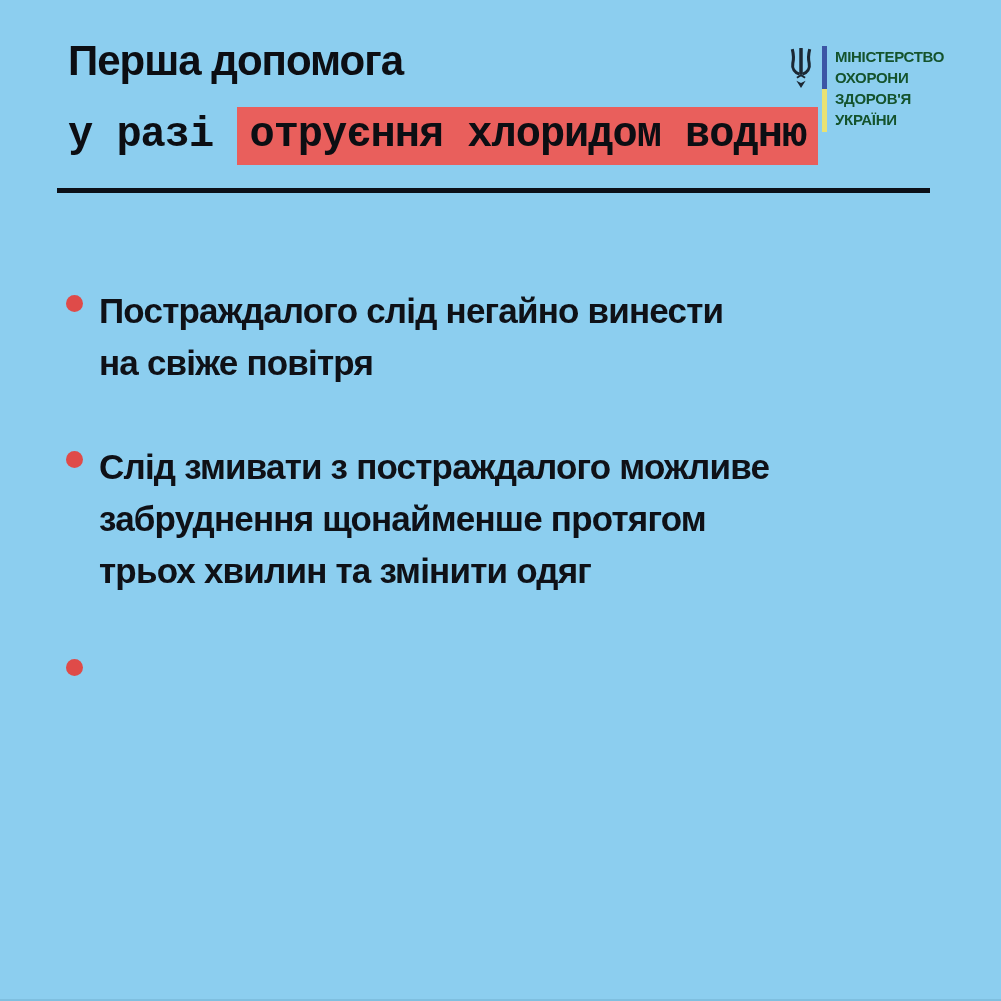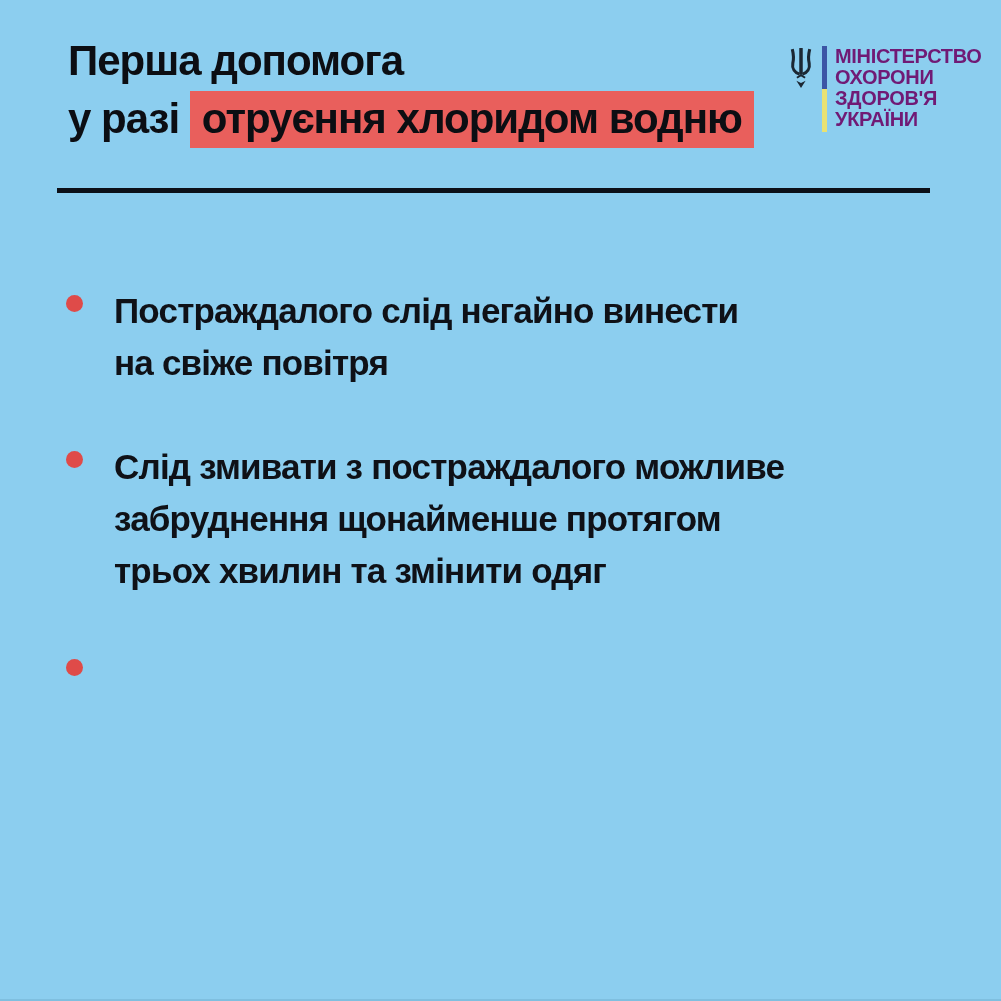--- a/index.html
+++ b/index.html
@@ -19,42 +19,42 @@
   .title {
     position: absolute;
     left: 68px; top: 36px;
     color: #0C0E13;
     font-weight: bold;
     font-size: 42px;
     line-height: 50px;
     letter-spacing: -1px;
     white-space: nowrap;
   }
-  .title-line2 { margin-top: 8px; }
+  .title-line2 { margin-top: 24px; font-family: Liberation Mono, monospace; }
   .hl {
     background: #E95F5C;
     padding: 4px 12px 6px 12px;
   }
   
   .logo {
     position: absolute;
     left: 788px; top: 46px;
     display: flex;
     align-items: flex-start;
     gap: 8px;
   }
   .logo svg { display: block; margin-top: 1px; }
   .flag-bar {
     width: 5px; height: 86px;
     background: linear-gradient(to bottom, #3C55A5 0%, #3C55A5 50%, #E9E272 50%, #E9E272 100%);
   }
   .logo-text {
-    color: #701a75;
+    color: #14532d;
     font-weight: bold;
-    font-size: 20px;
+    font-size: 15px;
     line-height: 21px;
     letter-spacing: -0.3px;
   }
   
   .rule {
     position: absolute;
     left: 57px; top: 188px;
     width: 873px; height: 5px;
     background: #0C1018;
   }
@@ -62,21 +62,21 @@
   .bullets {
     position: absolute;
     left: 66px; top: 285px;
     width: 900px;
     list-style: none;
     margin: 0; padding: 0;
   }
   .bullet-item {
     display: flex;
     align-items: flex-start;
-    gap: 31px;
+    gap: 16px;
     margin-bottom: 52px;
   }
   .dot {
     flex: 0 0 auto;
     width: 17px; height: 17px;
     margin-top: 10px;
     border-radius: 50%;
     background: #DF4B49;
   }
   .bullet-text {

